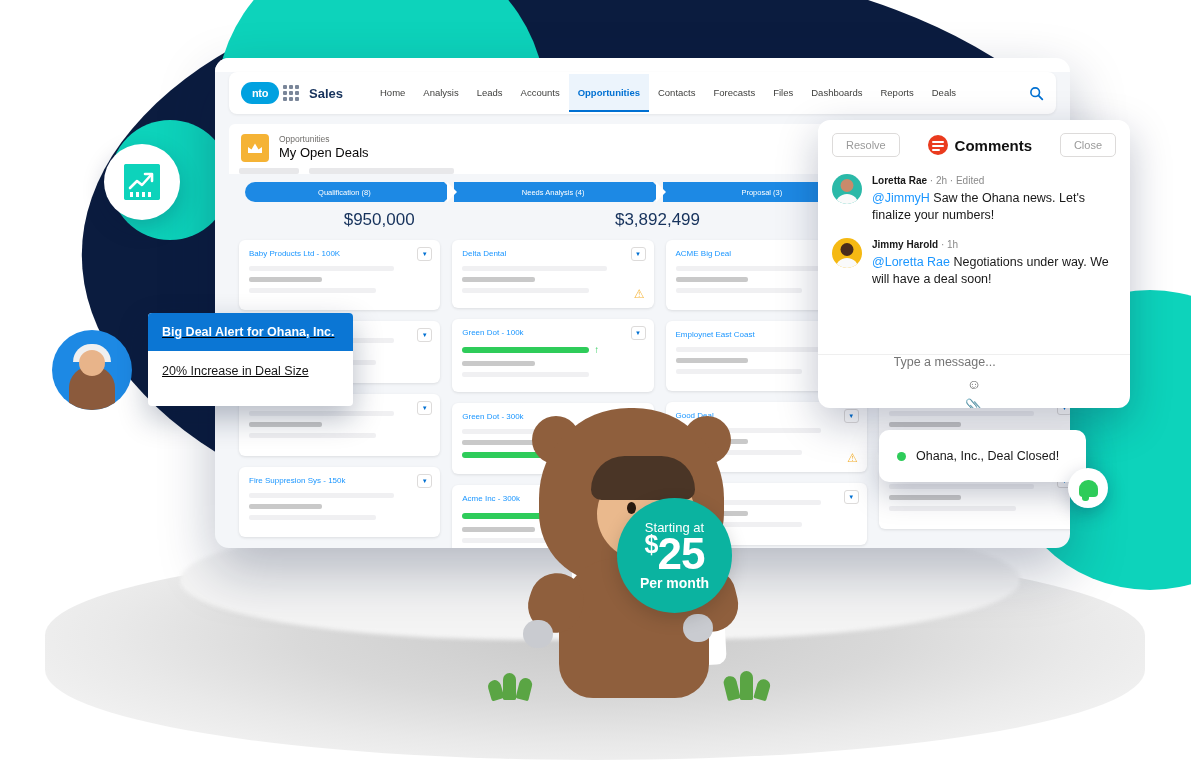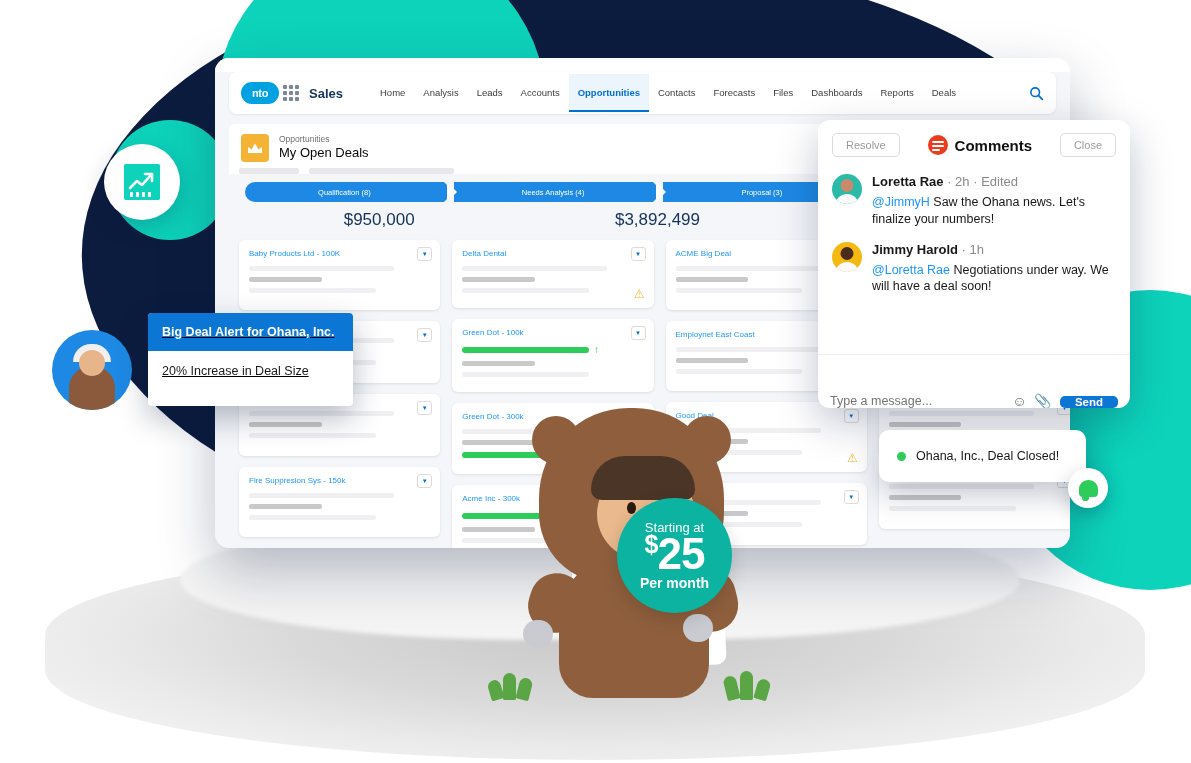--- a/index.html
+++ b/index.html
@@ -167,27 +167,27 @@
   .ava { width: 30px; height: 30px; border-radius: 50%; flex: none; position: relative; overflow: hidden; }
   .ava.a1 { background: #2bb9a8; }
   .ava.a2 { background: #f5b913; }
   .ava .head { position: absolute; left: 50%; top: 5px; transform: translateX(-50%);
                width: 13px; height: 13px; border-radius: 50%; }
   .ava .body { position: absolute; left: 50%; bottom: -6px; transform: translateX(-50%);
                width: 24px; height: 16px; border-radius: 12px 12px 0 0; }
   .ava.a1 .head { background: #c98a6b; } .ava.a1 .body { background: #fafafa; }
   .ava.a2 .head { background: #4a2c1c; } .ava.a2 .body { background: #fafafa; }
   .msg-main { flex: 1; }
-  .msg-meta { font-size: 13px; color: #181818; margin-bottom: 3px; line-height: 1.3; }
+  .msg-meta { font-size: 10px; color: #181818; margin-bottom: 3px; line-height: 1.3; }
   .msg-meta b { font-weight: bold; }
   .msg-meta span { color: #8a8a8a; font-weight: normal; }
   .msg-text { font-size: 12.5px; color: #181818; line-height: 1.35; }
   .mention { color: #1b96ff; }
-  .c-foot { height: 54px; border-top: 1px solid #efefef; display: flex; align-items: flex-end;
-            padding: 0 12px; gap: 8px; }
+  .c-foot { height: 54px; border-top: 1px solid #efefef; display: flex; align-items: center;
+            padding: 0 12px; gap: 8px; flex-direction: column; }
   .c-input { flex: 1; font-size: 12.5px; color: #8a8a8a; border: none; outline: none; background: transparent;
              font-family: "Liberation Sans", sans-serif; }
   .mini-icon { font-size: 14px; color: #555; line-height: 1; }
   .send-btn { background: #0b76d4; color: #fff; font-size: 11.5px; font-weight: bold;
               border-radius: 5px; padding: 0 15px; border: none; font-family: "Liberation Sans", sans-serif; }
 
   
   .alert-card {
     position: absolute; left: 148px; top: 313px; width: 205px; height: 93px;
     border-radius: 4px; background: #fff; box-shadow: 0 12px 30px rgba(10,25,60,.3); overflow: hidden; text-decoration: underline;

